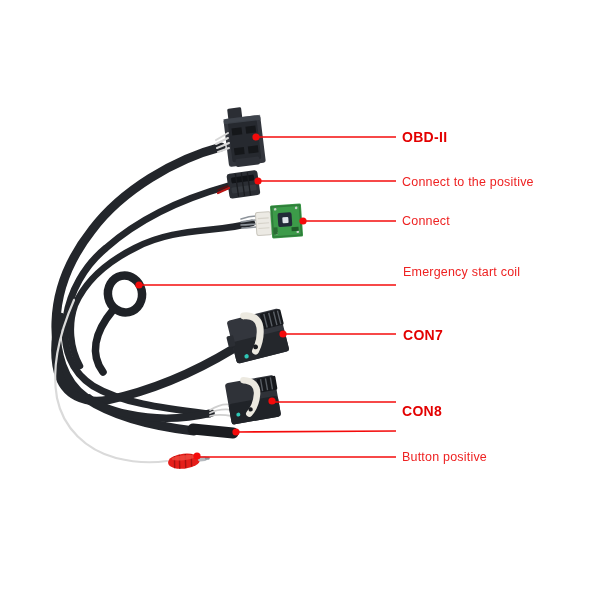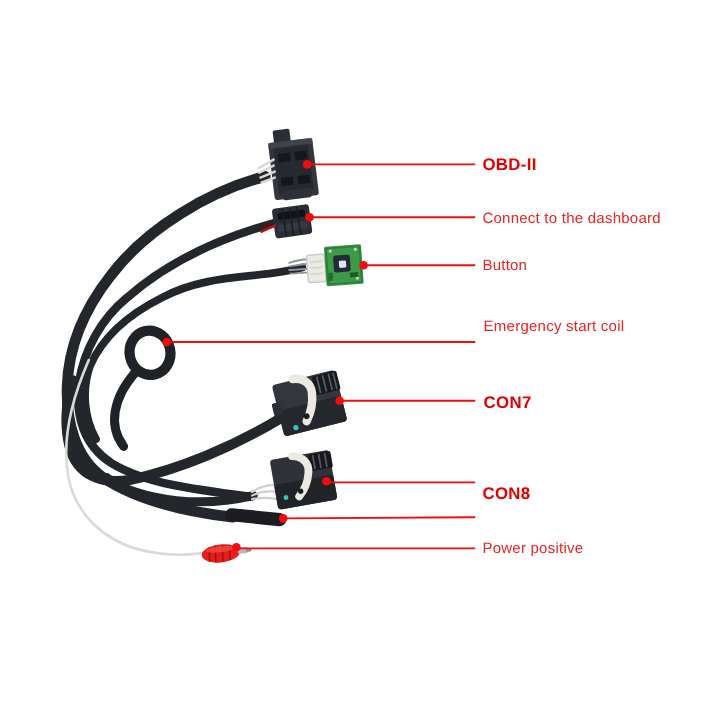--- a/index.html
+++ b/index.html
@@ -146,19 +146,19 @@
       <circle cx="303" cy="221" r="3.6"></circle>
       <circle cx="139" cy="285" r="3.6"></circle>
       <circle cx="283" cy="334" r="3.6"></circle>
       <circle cx="272" cy="401" r="3.6"></circle>
       <circle cx="236" cy="432" r="3.6"></circle>
       <circle cx="197" cy="456" r="3.6"></circle>
     </g>
   </svg>
 
   <div class="label bold" style="left:402px;top:137px">OBD-II</div>
-  <div class="label" style="left:402px;top:182px">Connect to the dashboard</div>
-  <div class="label" style="left:402px;top:221px">Button</div>
+  <div class="label" style="left:402px;top:182px">Connect to the positive</div>
+  <div class="label" style="left:402px;top:221px">Connect</div>
   <div class="label" style="left:403px;top:272px">Emergency start coil</div>
   <div class="label bold" style="left:403px;top:335px">CON7</div>
   <div class="label bold" style="left:402px;top:411px">CON8</div>
-  <div class="label" style="left:402px;top:457px">Power positive</div>
+  <div class="label" style="left:402px;top:457px">Button positive</div>
 </div>
 
 </body></html>

